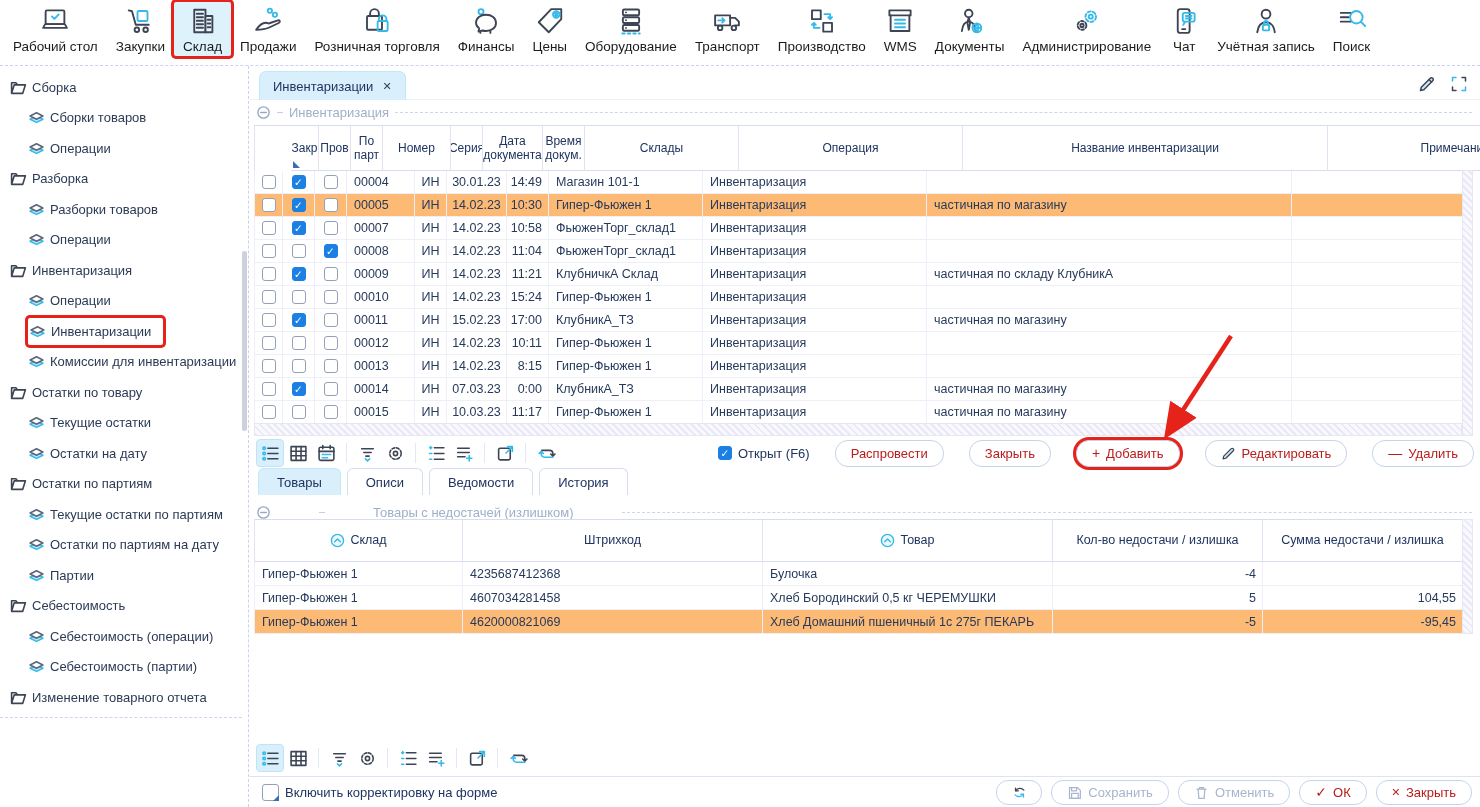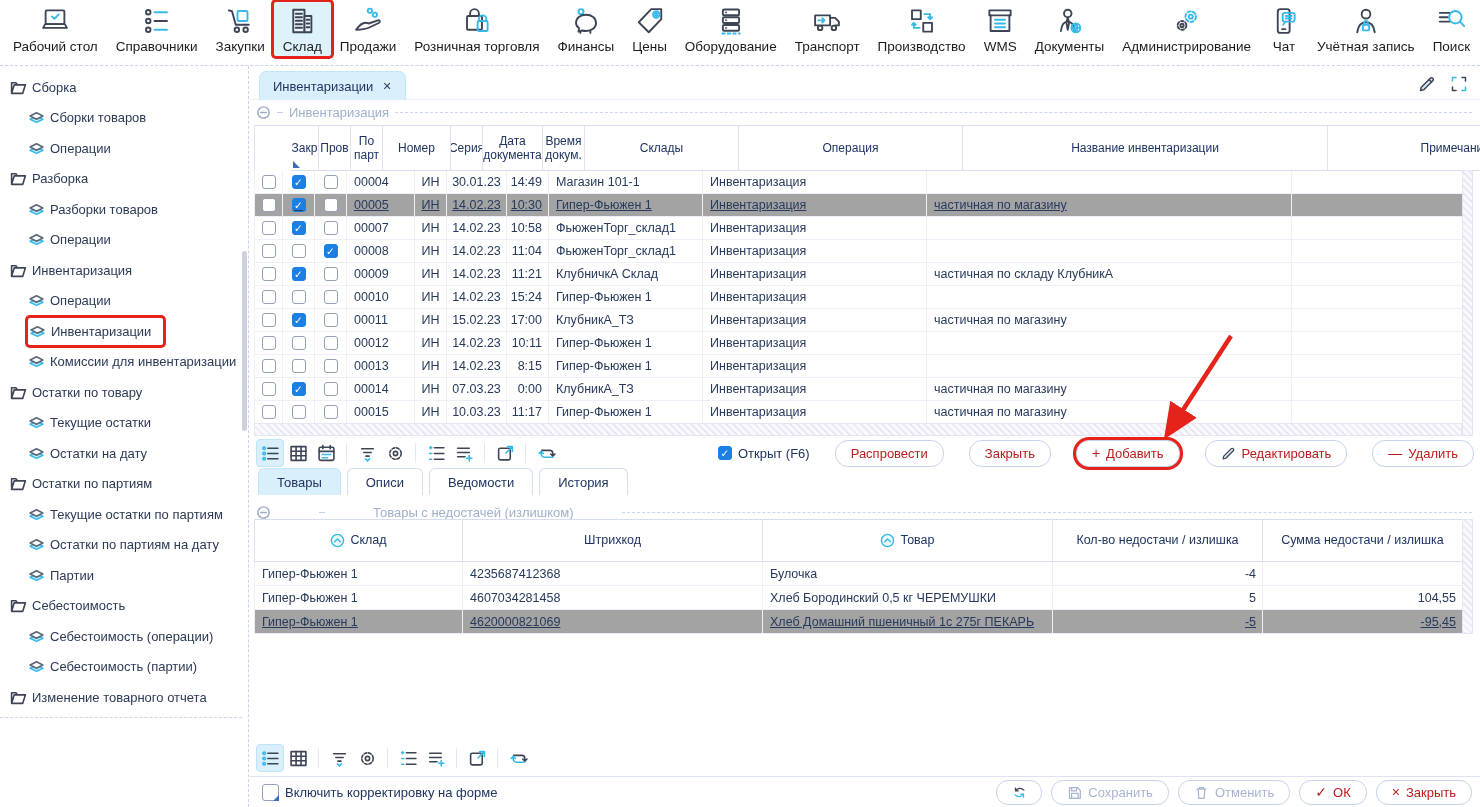--- a/index.html
+++ b/index.html
@@ -58,21 +58,21 @@
   .hc.nowrap span{white-space:nowrap;}
   .hc.right{justify-content:flex-end;padding-right:8px;}
   .zakr::after{content:"";position:absolute;left:2px;bottom:2px;width:0;height:0;border-bottom:7px solid #3b6cb4;border-right:7px solid transparent;}
   .brow{border-left:1px solid #efeff9;}
   .bc{display:flex;align-items:center;font-size:12.5px;color:#273a5c;border-right:1px solid #efeff9;border-bottom:1px solid #efeff9;overflow:hidden;white-space:nowrap;background:#fff;box-sizing:border-box;}
   .t1 .bc{height:23px;}
   .t2 .bc{height:24px;}
   .bc.a-c{justify-content:center;}
   .bc.a-r{justify-content:flex-end;padding-right:6px;}
   .bc.a-l{padding-left:7px;}
-  .brow.sel .bc{background:#a3a3a3;text-decoration:underline;}
+  .brow.sel .bc{background:#fdba74;}
 
   .t2{position:absolute;left:4px;top:453px;}
   .t2 .hc{height:42px;font-size:12.5px;}
   .t2 .hrow{border-top:1px solid #d8dcf0;border-left:1px solid #e2e2f2;}
   .hsort{display:inline-flex;margin-right:5px;}
   .hsort svg{width:15px;height:15px;}
 
   .hatch{position:absolute;background:repeating-linear-gradient(45deg,#e9e9f6 0 2px,#f8f8fe 2px 5px);border:1px solid #e7e7f4;box-sizing:border-box;}
   .hz1{left:4px;top:357px;width:1208px;height:13px;}
   .vz1{left:1212px;top:104px;width:11px;height:266px;}
@@ -122,33 +122,20 @@
   <div class="topbar">
       <div class="top-item">
         <span class="tn-ic ic">
           <svg viewBox="0 0 24 24">
             <rect x="4.5" y="3.5" width="15" height="11" rx="1"></rect>
             <path d="M2.5 17.5h19l-1.6-3H4.1z"></path>
             <path class="c" d="M9.5 8.3l2 2 3.5-3.6"></path>
           </svg>
         </span>
         <span class="tn-lb">Рабочий стол</span>
-      </div>
-      <div class="top-item">
-        <span class="tn-ic ic">
-          <svg viewBox="0 0 24 24">
-            <circle cx="5" cy="5" r="1.8"></circle>
-            <path class="c" d="M10 5h10"></path>
-            <circle cx="5" cy="12" r="1.8"></circle>
-            <path d="M10 12h10"></path>
-            <circle cx="5" cy="19" r="1.8"></circle>
-            <path class="c" d="M10 19h10"></path>
-          </svg>
-        </span>
-        <span class="tn-lb">Справочники</span>
       </div>
       <div class="top-item">
         <span class="tn-ic ic">
           <svg viewBox="0 0 24 24">
             <path d="M3 3.5l2.6.7L8.6 15H19"></path>
             <circle cx="9.5" cy="19" r="1.8"></circle>
             <circle cx="16.5" cy="19" r="1.8"></circle>
             <rect class="c" x="10" y="4" width="8" height="8" rx="1"></rect>
           </svg>
         </span>

